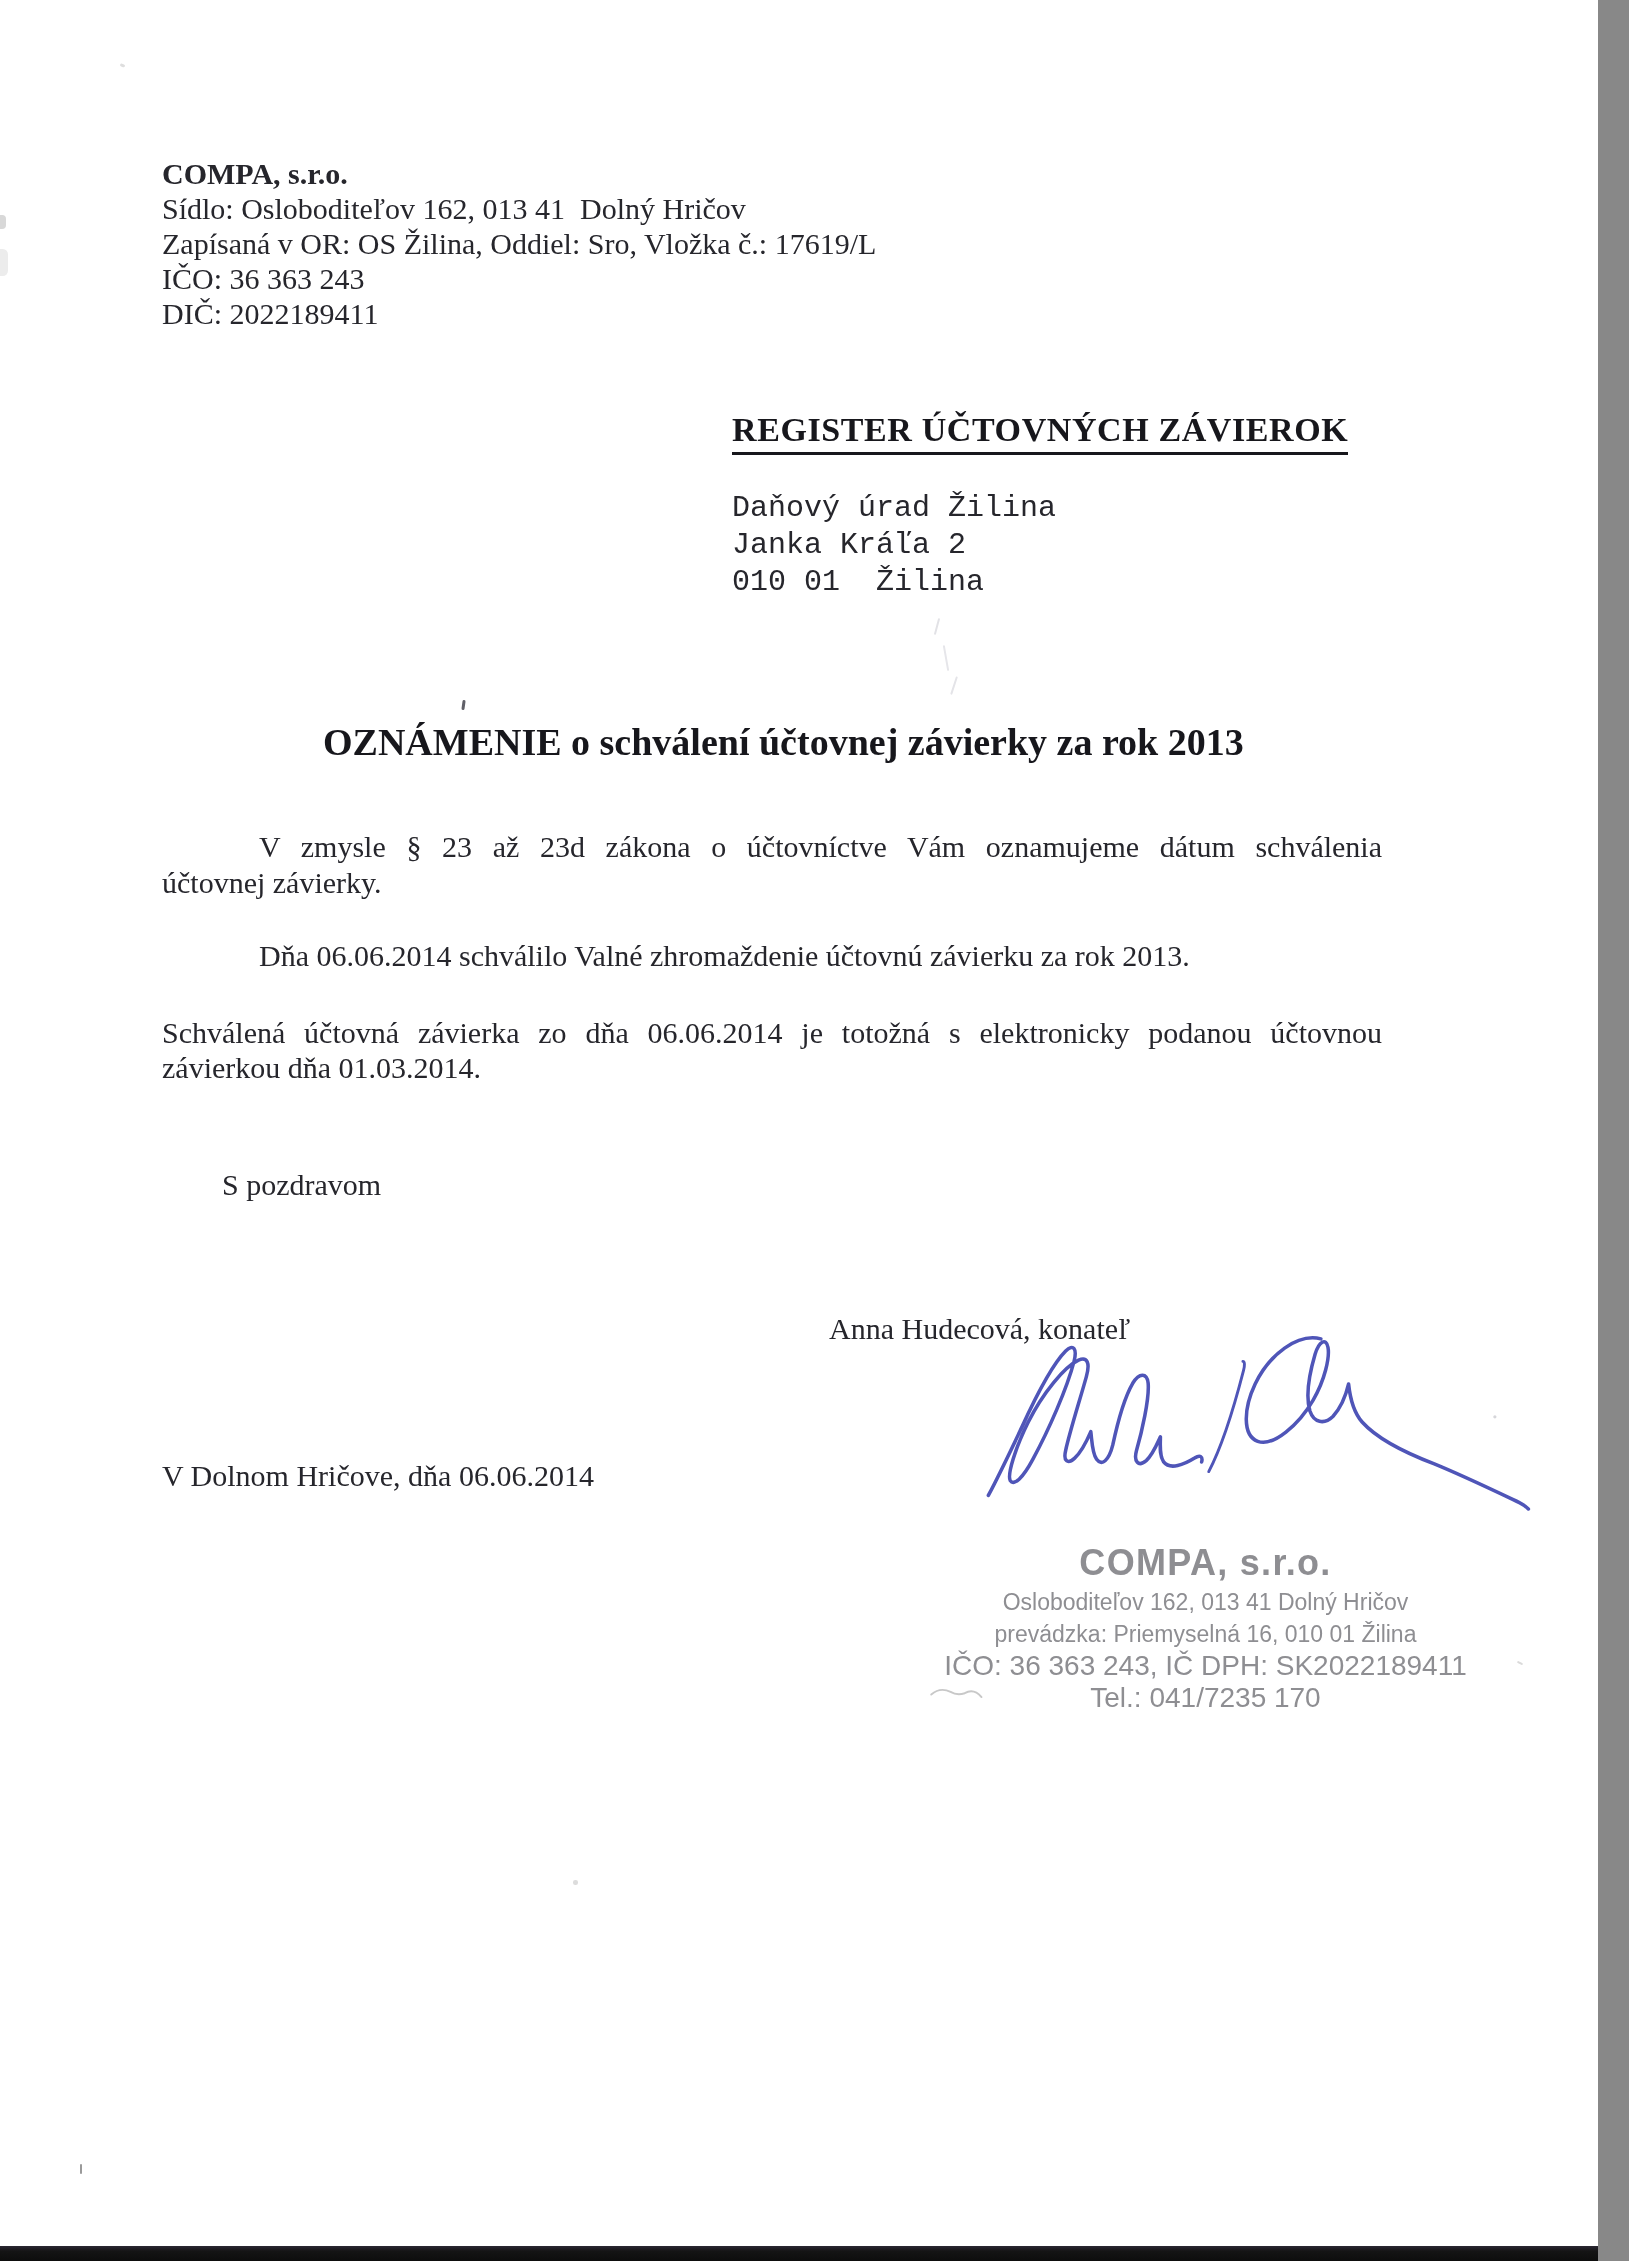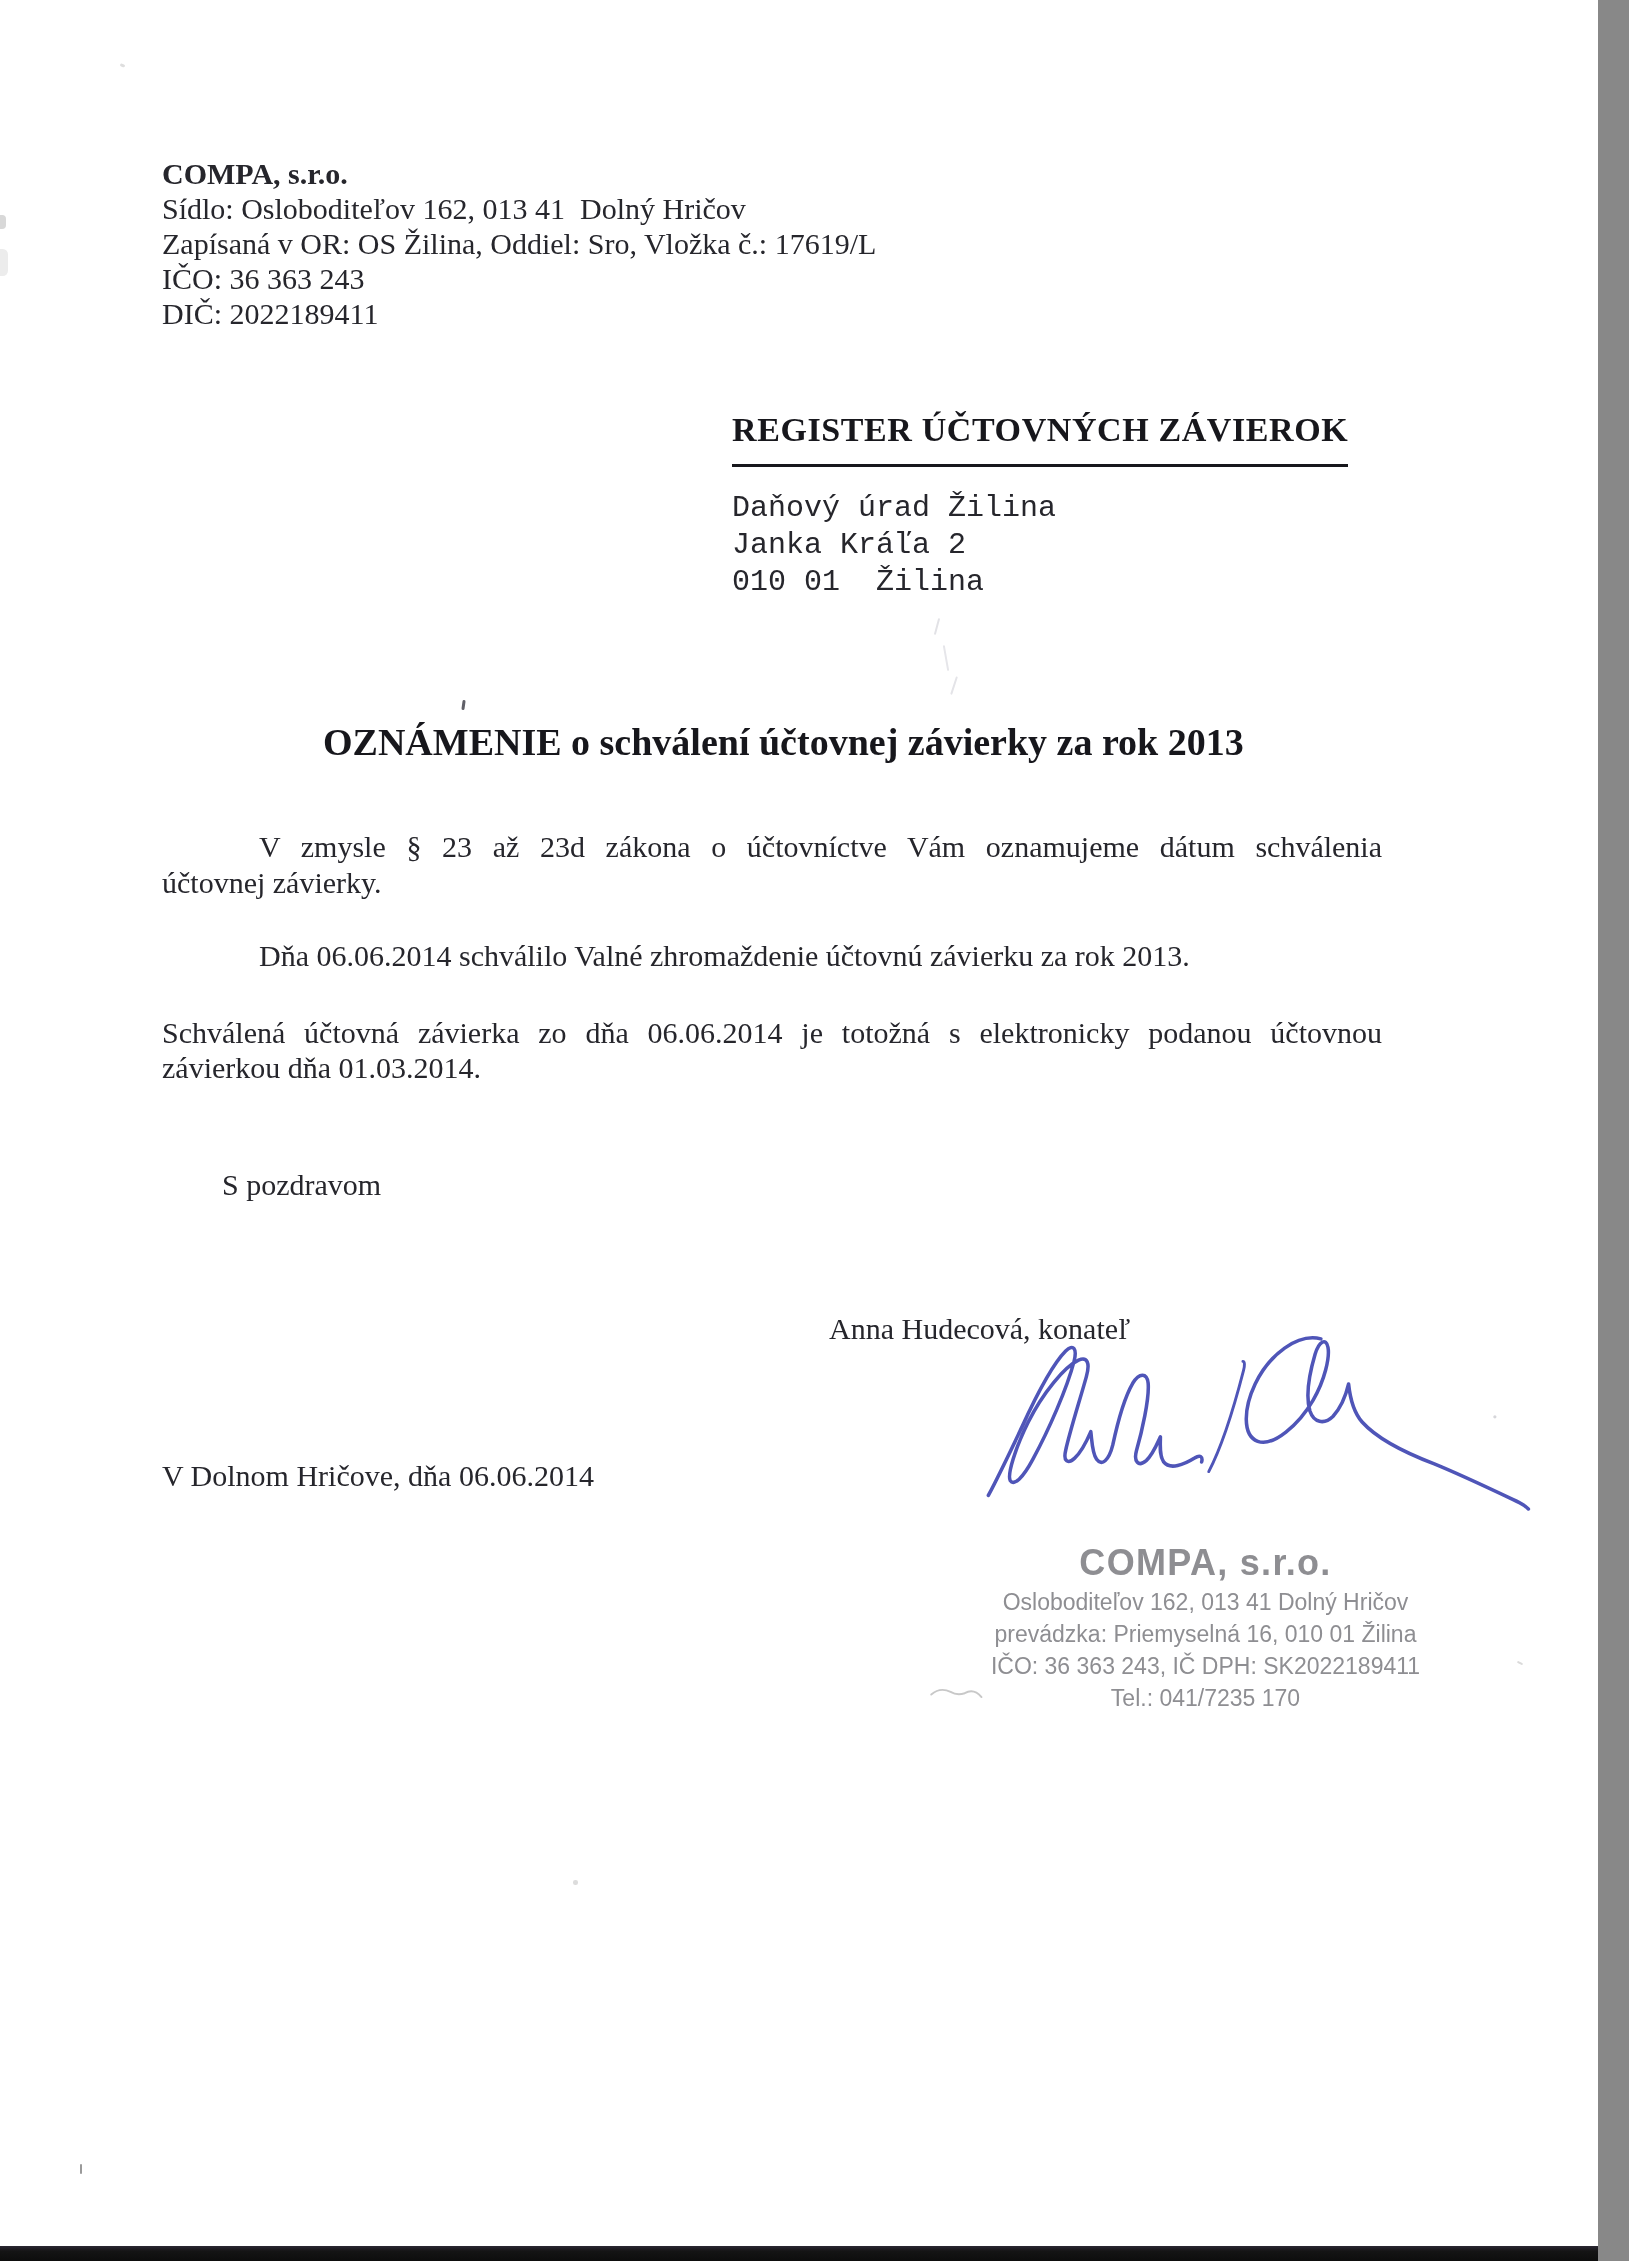--- a/index.html
+++ b/index.html
@@ -20,21 +20,21 @@
   .sender .line { white-space: pre; }
   .sender .company { font-weight: bold; }
 
   
   .register-heading {
     left: 732px; top: 413px;
     font-size: 34px; line-height: 34px; font-weight: bold;
     letter-spacing: 0.6px;
     color: var(--title-ink, #17171c);
     border-bottom: 3.9px solid var(--title-ink, #17171c);
-    padding-bottom: 17px;
+    padding-bottom: 5px;
     display: inline-block;
   }
 
   
   .recipient { left: 732px; top: 490px; font-size: 30px; line-height: 37px; }
   .recipient .line { white-space: pre; font-family: Liberation Mono, monospace; }
 
   
   .letter-title {
     left: 311px; top: 708px; margin: 12px;
@@ -66,21 +66,21 @@
   
   .stamp {
     left: 928px; top: 1540px; width: 555px;
     text-align: center;
     font-family: "Liberation Sans", "DejaVu Sans", sans-serif;
     color: var(--stamp-ink, #8e8e92);
     filter: blur(0.4px);
   }
   .stamp .s-company { font-size: 36px; line-height: 46px; font-weight: bold; letter-spacing: 1.3px; }
   .stamp .s-line { font-size: 23px; line-height: 32px; }
-  .stamp .s-small { font-size: 23px; line-height: 32px; }
+  .stamp .s-small { font-size: 28px; line-height: 32px; }
 
   
   .scan-band {
     left: 0; top: 2246px; width: 1630px; height: 15px;
     background: linear-gradient(180deg, #2a2733 0%, var(--scan-band, #141414) 35%, #0d0d0d 100%);
   }
   .mark { position: absolute; pointer-events: none; }
   .squiggle-svg { left: 919px; top: 1675px; }
 </style>
 </head>

